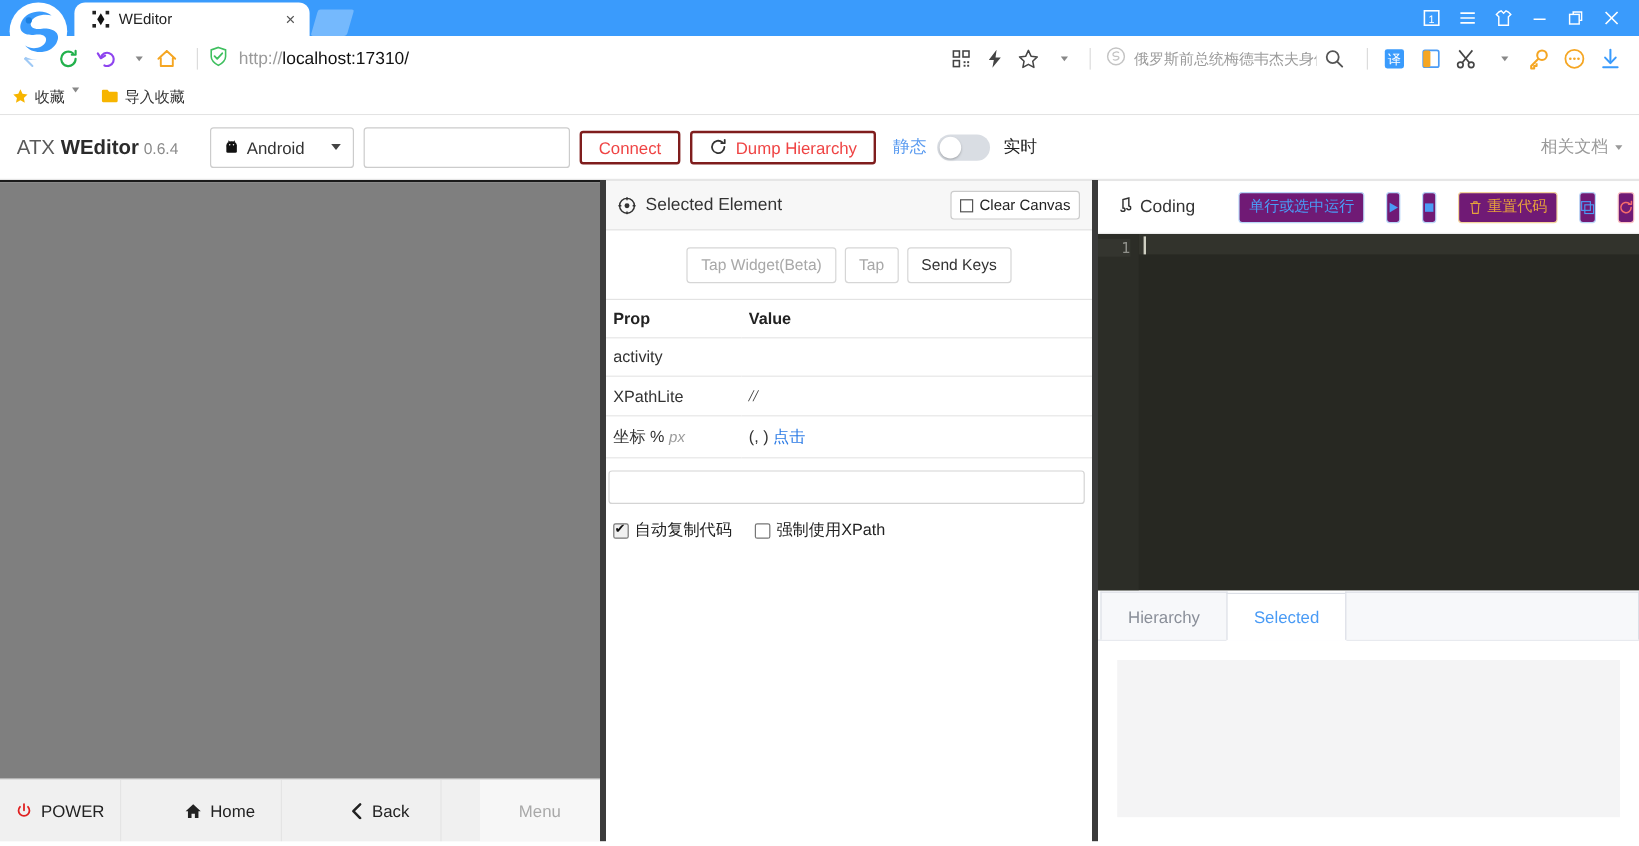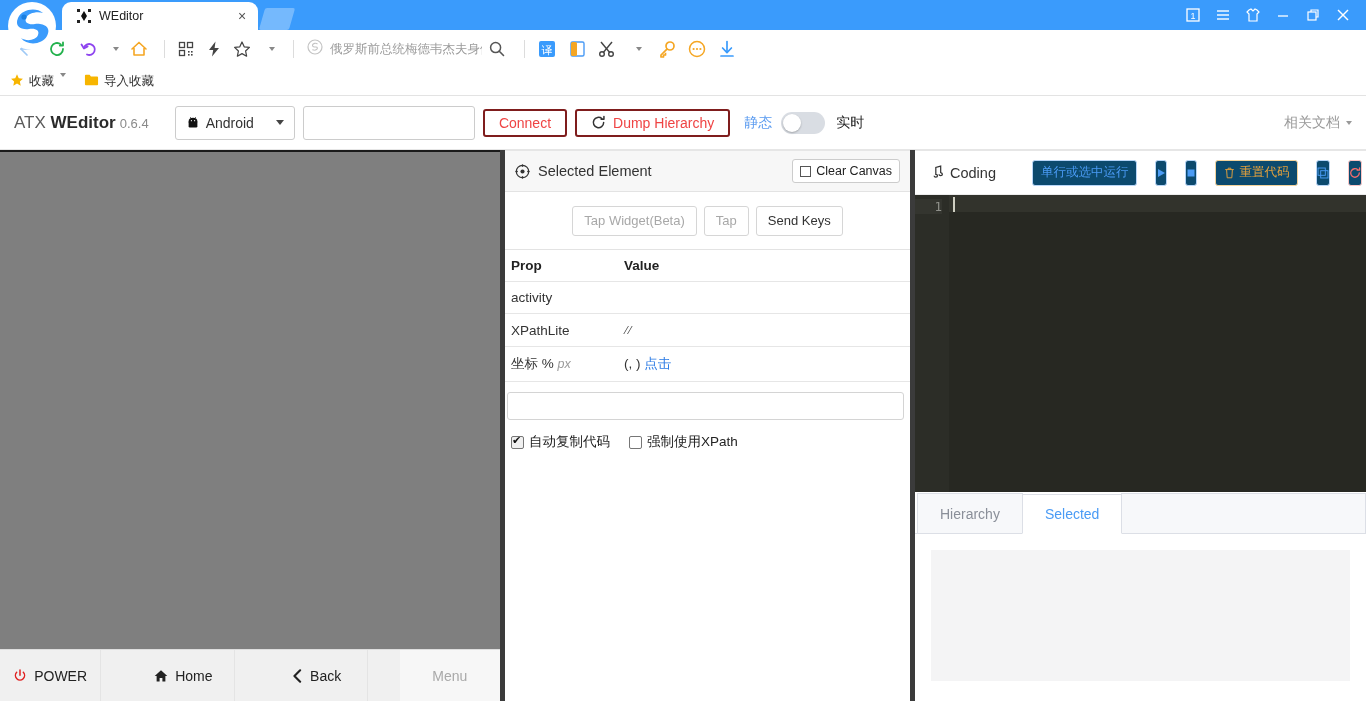--- a/index.html
+++ b/index.html
@@ -240,21 +240,21 @@
     border-top: 1px solid #e6e6e6; min-width: 0;
   }
   .coding-head {
     height: 44px; background: #fff; display: flex; align-items: center;
     padding: 0 8px 0 14px; gap: 18px; border-bottom: 1px solid #ececec;
   }
   .coding-title { font-size: 14.5px; color: #333; display: flex; align-items: center; gap: 7px; }
   .coding-head .sp { flex: 1; }
   .c-btn {
     height: 26px; border: 1px solid #b8d6f8; border-radius: 3px;
-    background: #0c4a6e; color: #4a9bf5; font-size: 12.5px; padding: 0 8px;
+    background: #701a75; color: #4a9bf5; font-size: 12.5px; padding: 0 8px;
     display: flex; align-items: center; font-family: inherit; cursor: pointer;
     gap: 4px; white-space: nowrap;
   }
   .c-btn.square { padding: 0; width: 28px; justify-content: center; }
   .c-btn.warn { border-color: #f3d39b; color: #e6a23c; }
   .c-btn.danger { border-color: #fbc4c4; color: #f56c6c; }
   .editor {
     height: 297px; background: #272822; display: flex; position: relative;
     overflow: hidden;
   }
@@ -387,20 +387,29 @@
     <div class="navbtn small">
         <span class="caret"></span>
       </div>
     <div class="navbtn">
       <svg width="20" height="20" viewBox="0 0 20 20">
           <path d="M10 3.5 L17 10 M3 10 L10 3.5 M5 9.5 L5 16 L15 16 L15 9.5" fill="none" stroke="#f5a623" stroke-width="1.6" stroke-linecap="round" stroke-linejoin="round"></path>
         </svg>
     </div>
     <div class="navsep"></div>
 
+    <div class="urlbox">
+      <span class="shield">
+        <svg width="18" height="18" viewBox="0 0 18 18">
+            <path d="M9 1.5 L15 3.6 L15 9 C15 13 9 16.5 9 16.5 C9 16.5 3 13 3 9 L3 3.6 Z" fill="none" stroke="#3fbf5f" stroke-width="1.3"></path>
+            <path d="M5.8 8.8 L8 11 L12.2 6.4" fill="none" stroke="#3fbf5f" stroke-width="1.5" stroke-linecap="round" stroke-linejoin="round"></path>
+          </svg>
+      </span>
+      <span class="url-text"><span class="scheme">http://</span><span>localhost:17310/</span></span>
+    </div>
 
     <div class="url-icons">
       <div class="navbtn">
         <svg width="18" height="18" viewBox="0 0 18 18">
             <g fill="none" stroke="#444" stroke-width="1.3">
               <rect x="2.5" y="2.5" width="5" height="5"></rect>
               <rect x="10.5" y="2.5" width="5" height="5"></rect>
               <rect x="2.5" y="10.5" width="5" height="5"></rect>
             </g>
             <rect x="11" y="11" width="1.6" height="1.6" fill="#444"></rect>

